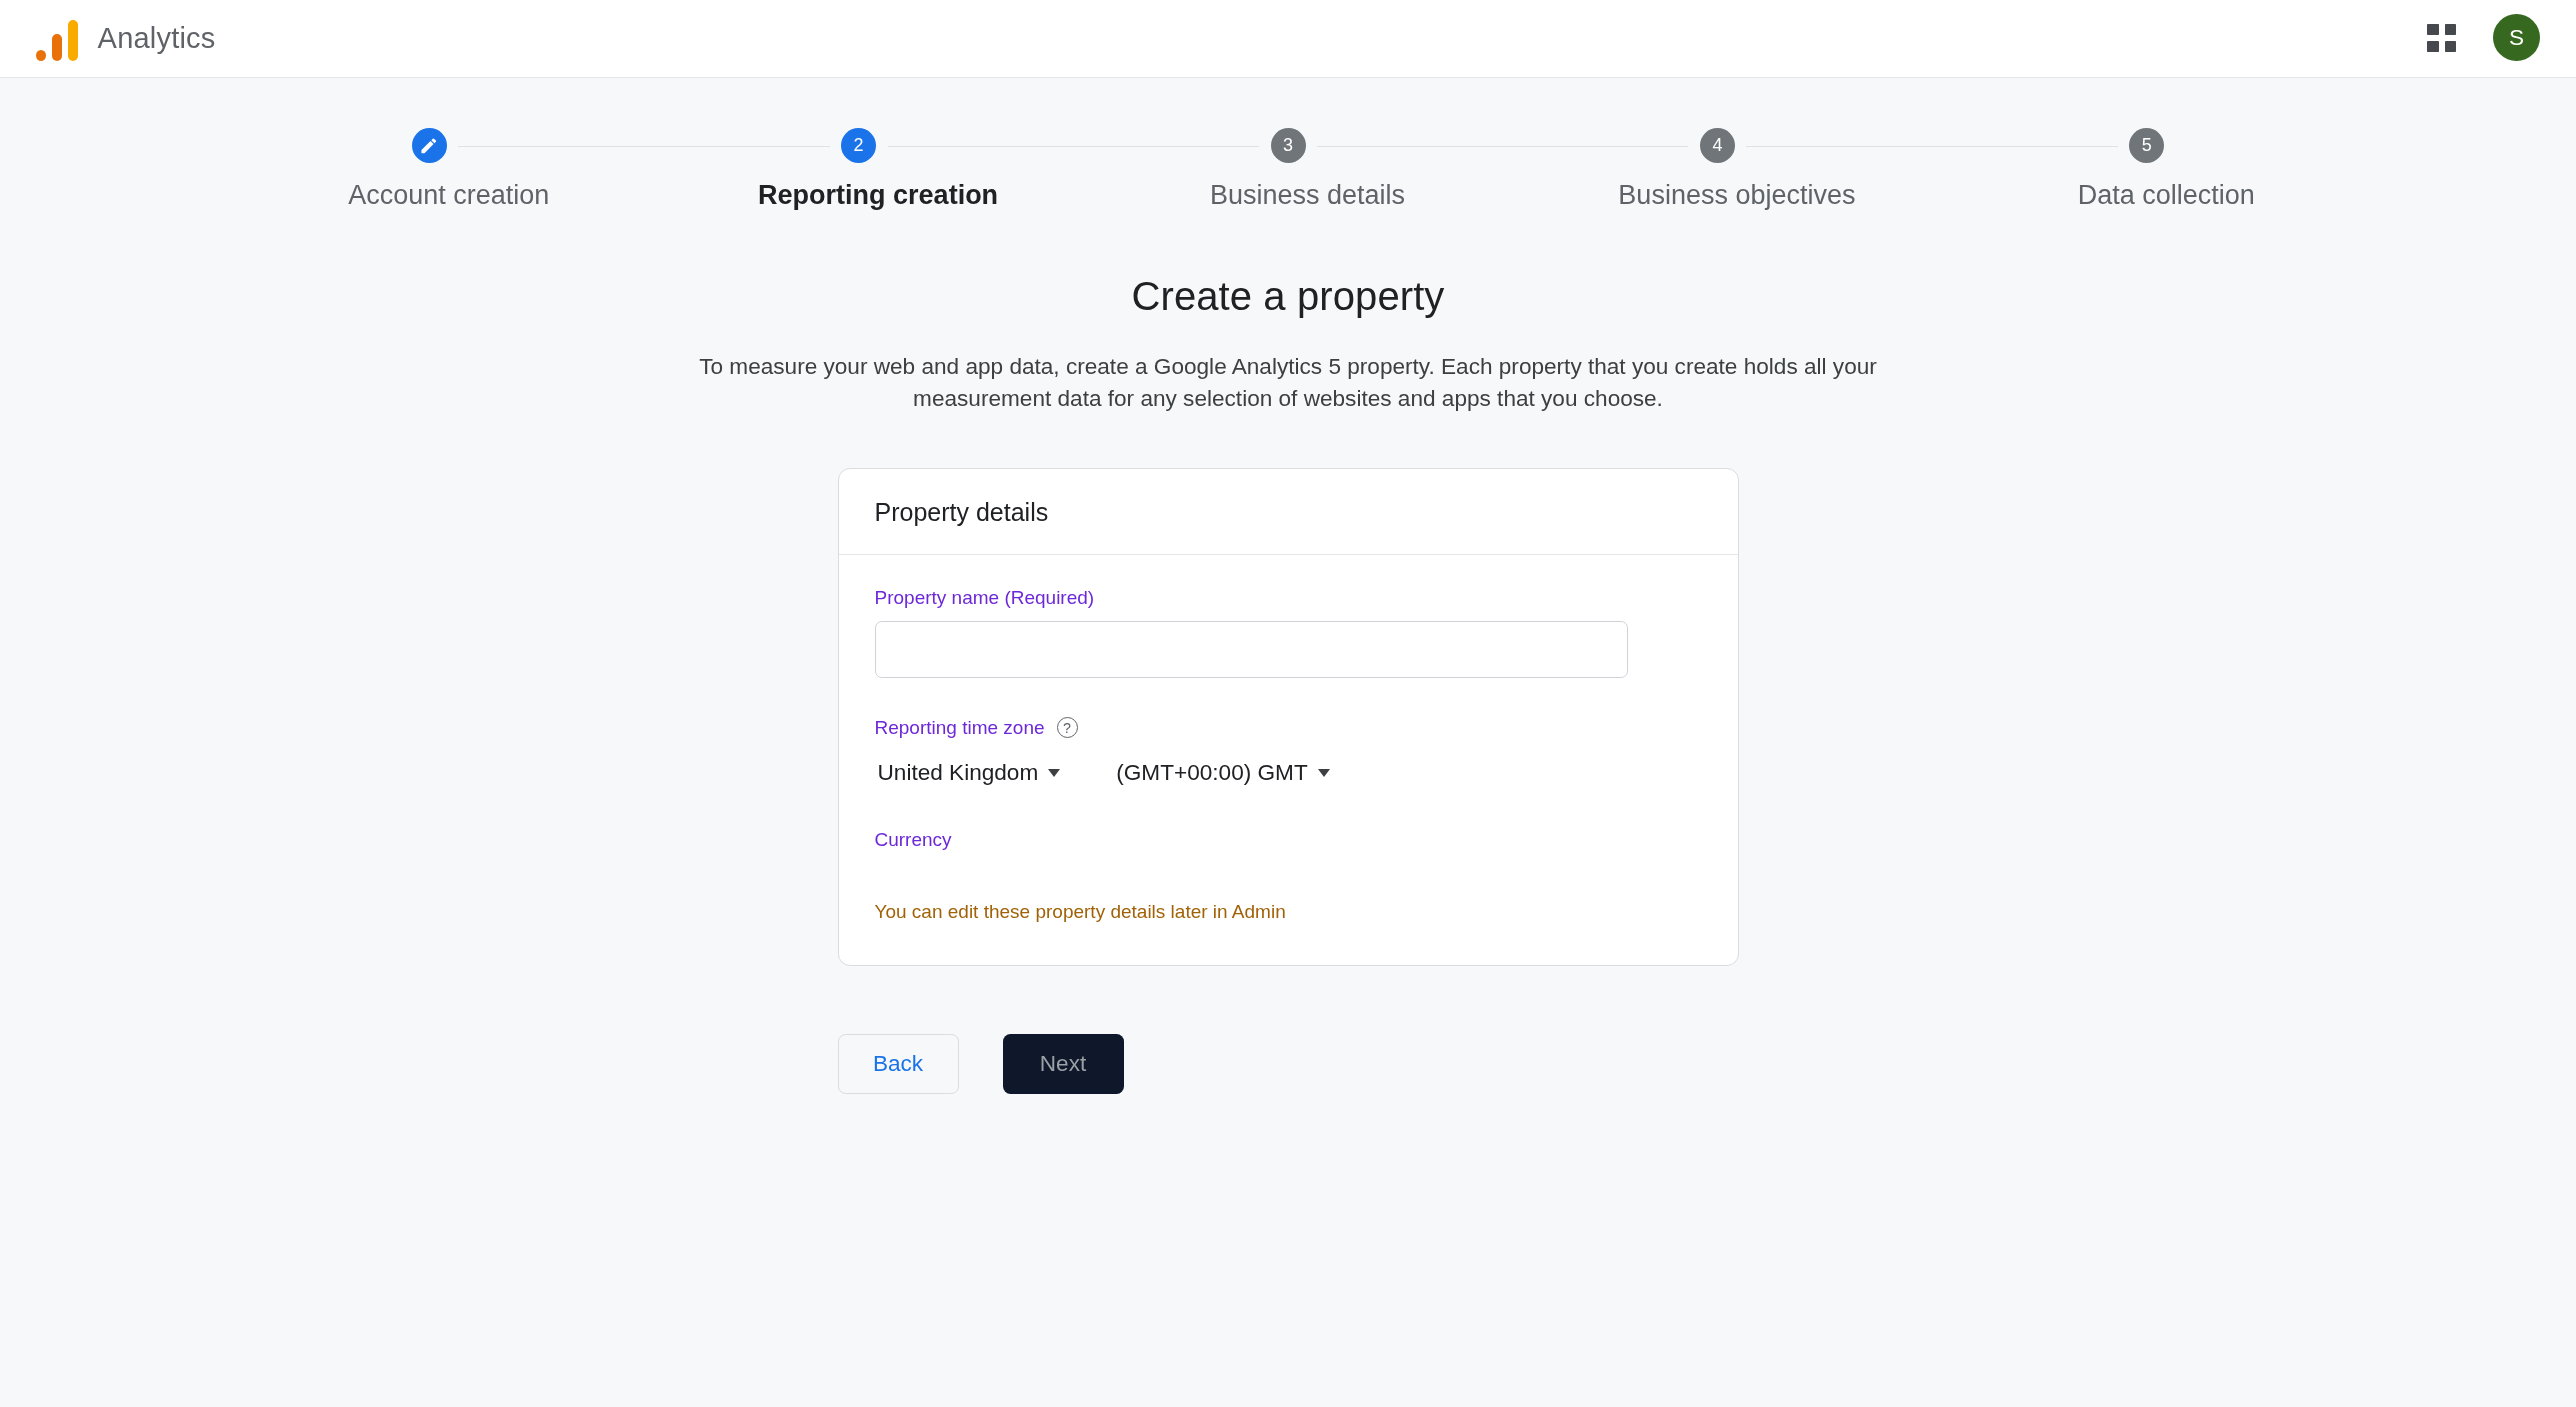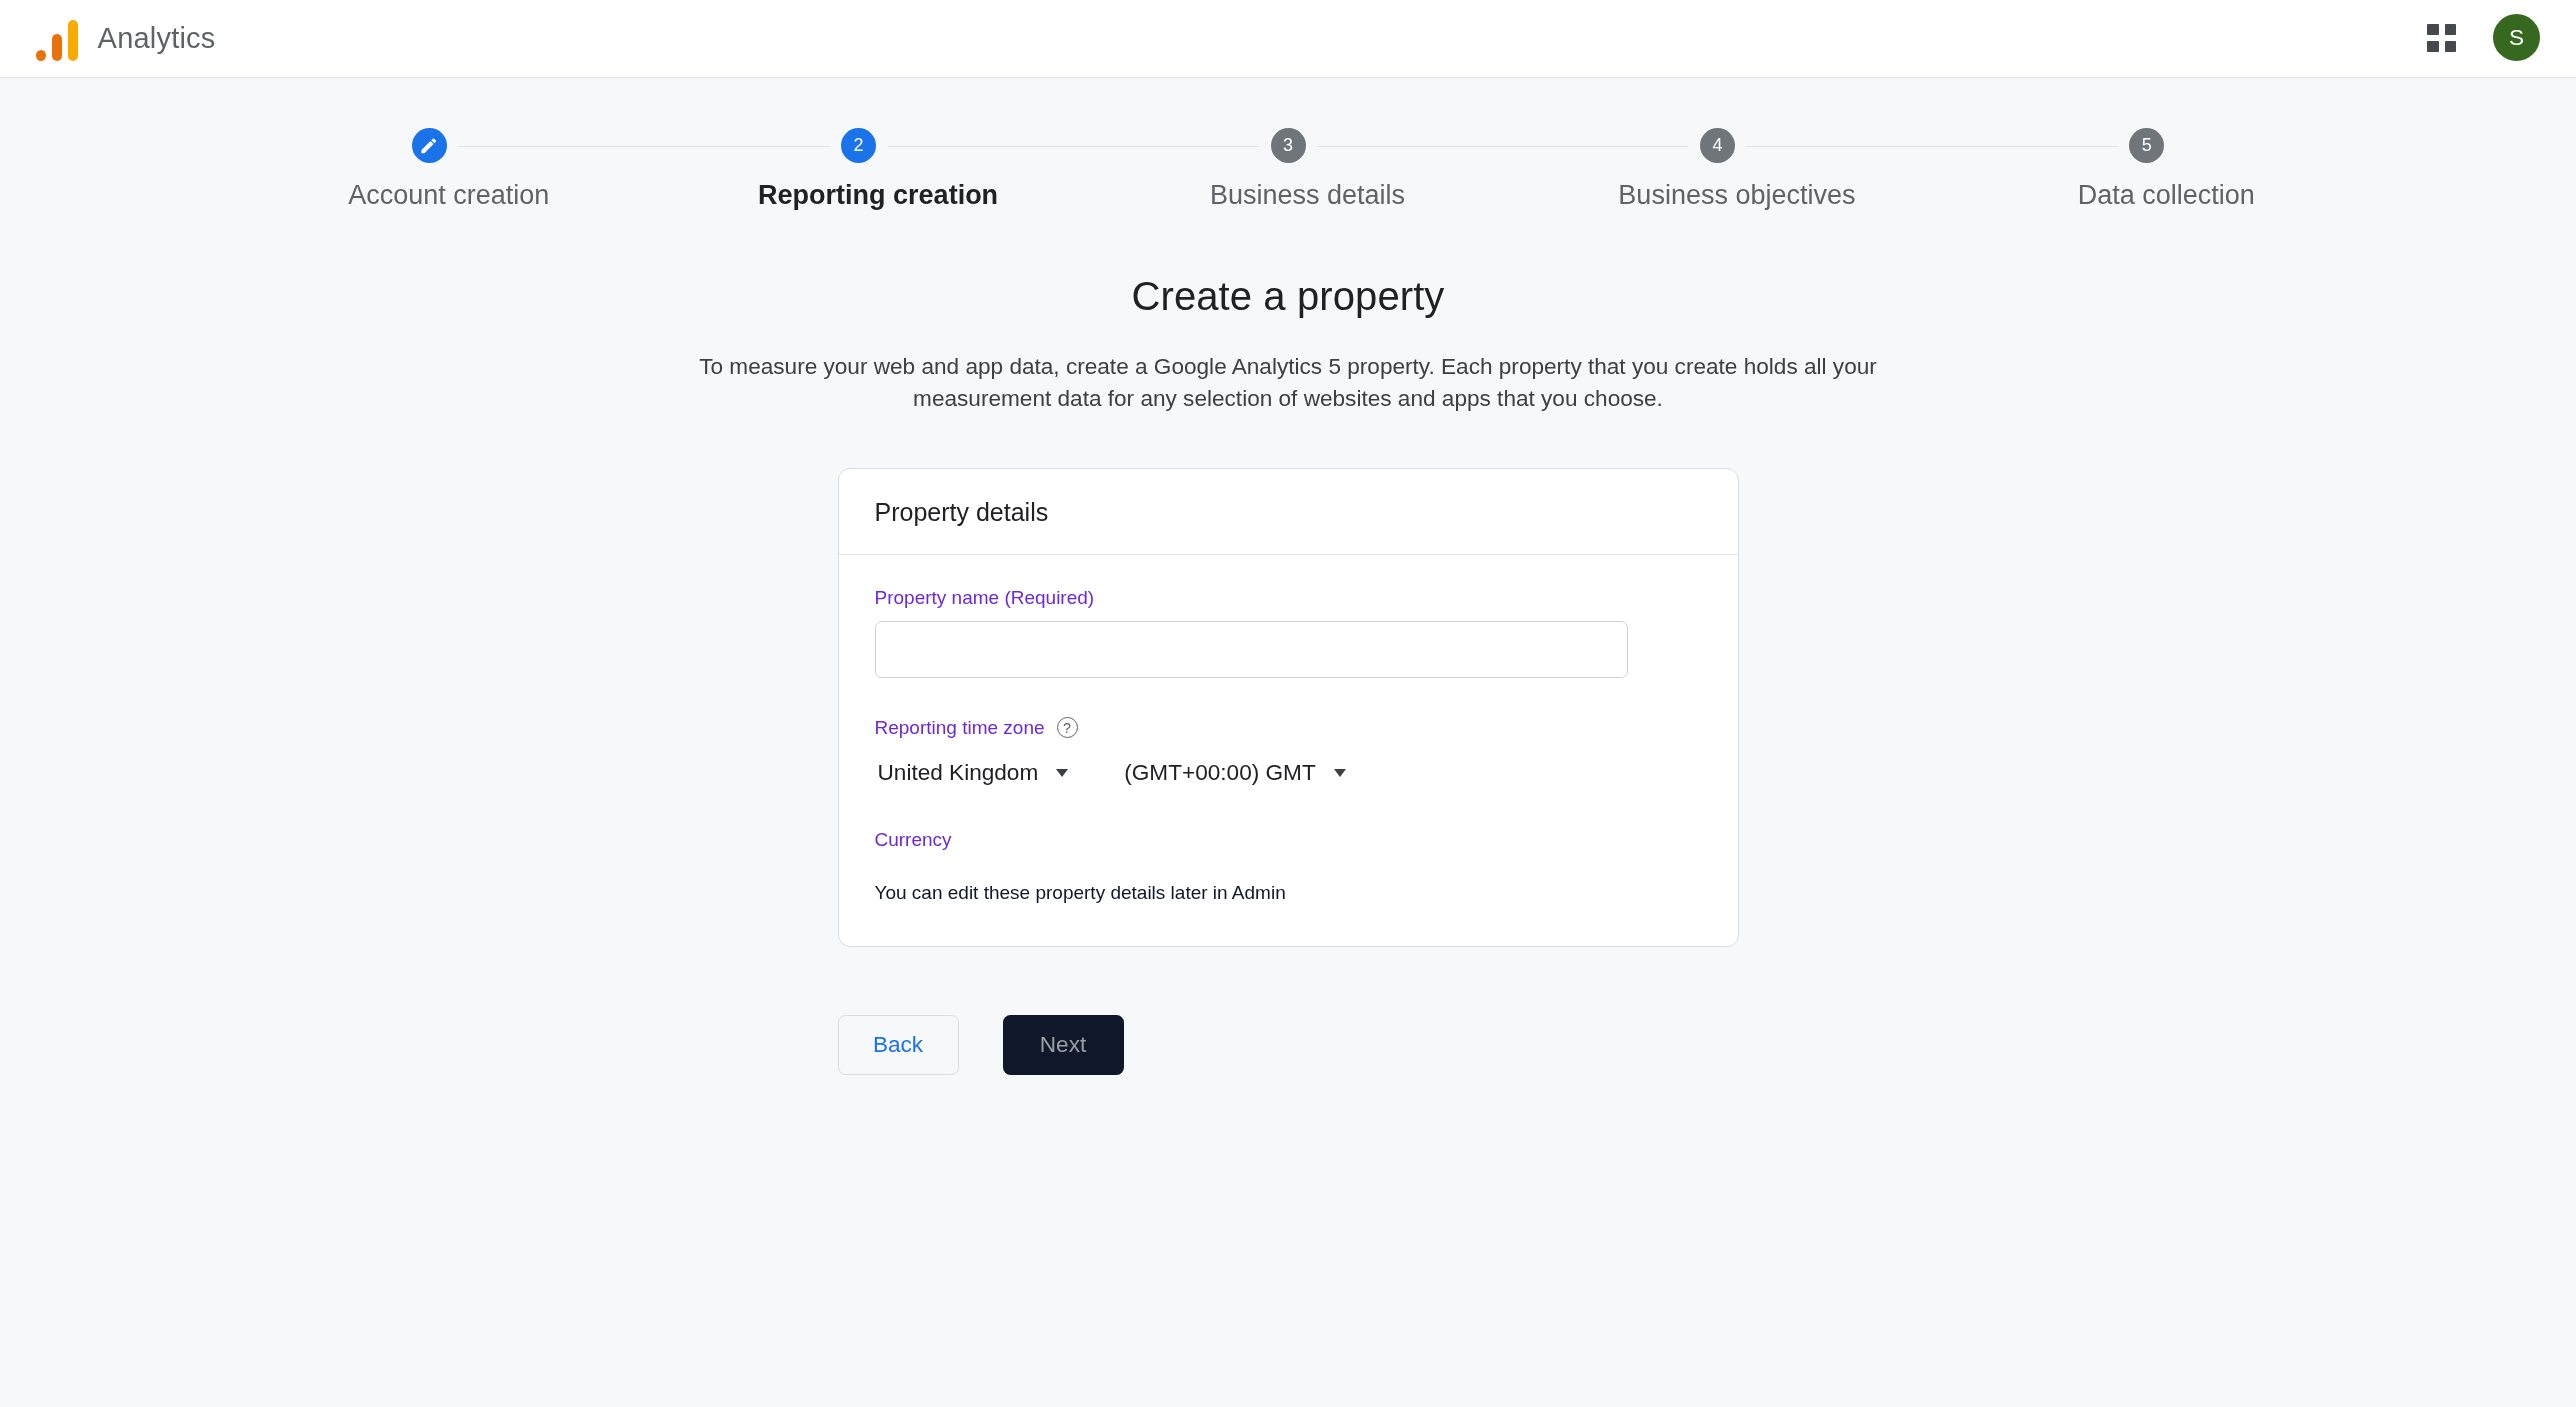--- a/index.html
+++ b/index.html
@@ -184,39 +184,39 @@
     display: flex; align-items: center; justify-content: center;
     cursor: pointer;
     line-height: 1;
     font-family: "Liberation Sans", sans-serif;
   }
 
   .select-row { display: flex; align-items: center; gap: 50px; margin-top: 16.6px; }
   .select {
     display: inline-flex;
     align-items: center;
-    gap: 18px;
+    gap: 10px;
     font-size: 22.6px;
     color: #202124;
     cursor: pointer;
     padding: 4.5px 3px;
     white-space: nowrap;
   }
   .caret {
     width: 0; height: 0;
     border-left: 6.8px solid transparent;
     border-right: 6.8px solid transparent;
     border-top: 8.3px solid #3c4043;
     display: block;
   }
 
   .helper-text {
-    margin-top: 31px;
+    margin-top: 50px;
     font-size: 19px;
-    color: #0f172a;
+    color: #a16207;
   }
 
   
   .actions {
     width: 901px;
     margin: 30px auto 0;
     display: flex;
     gap: 44px;
   }
   .btn {

